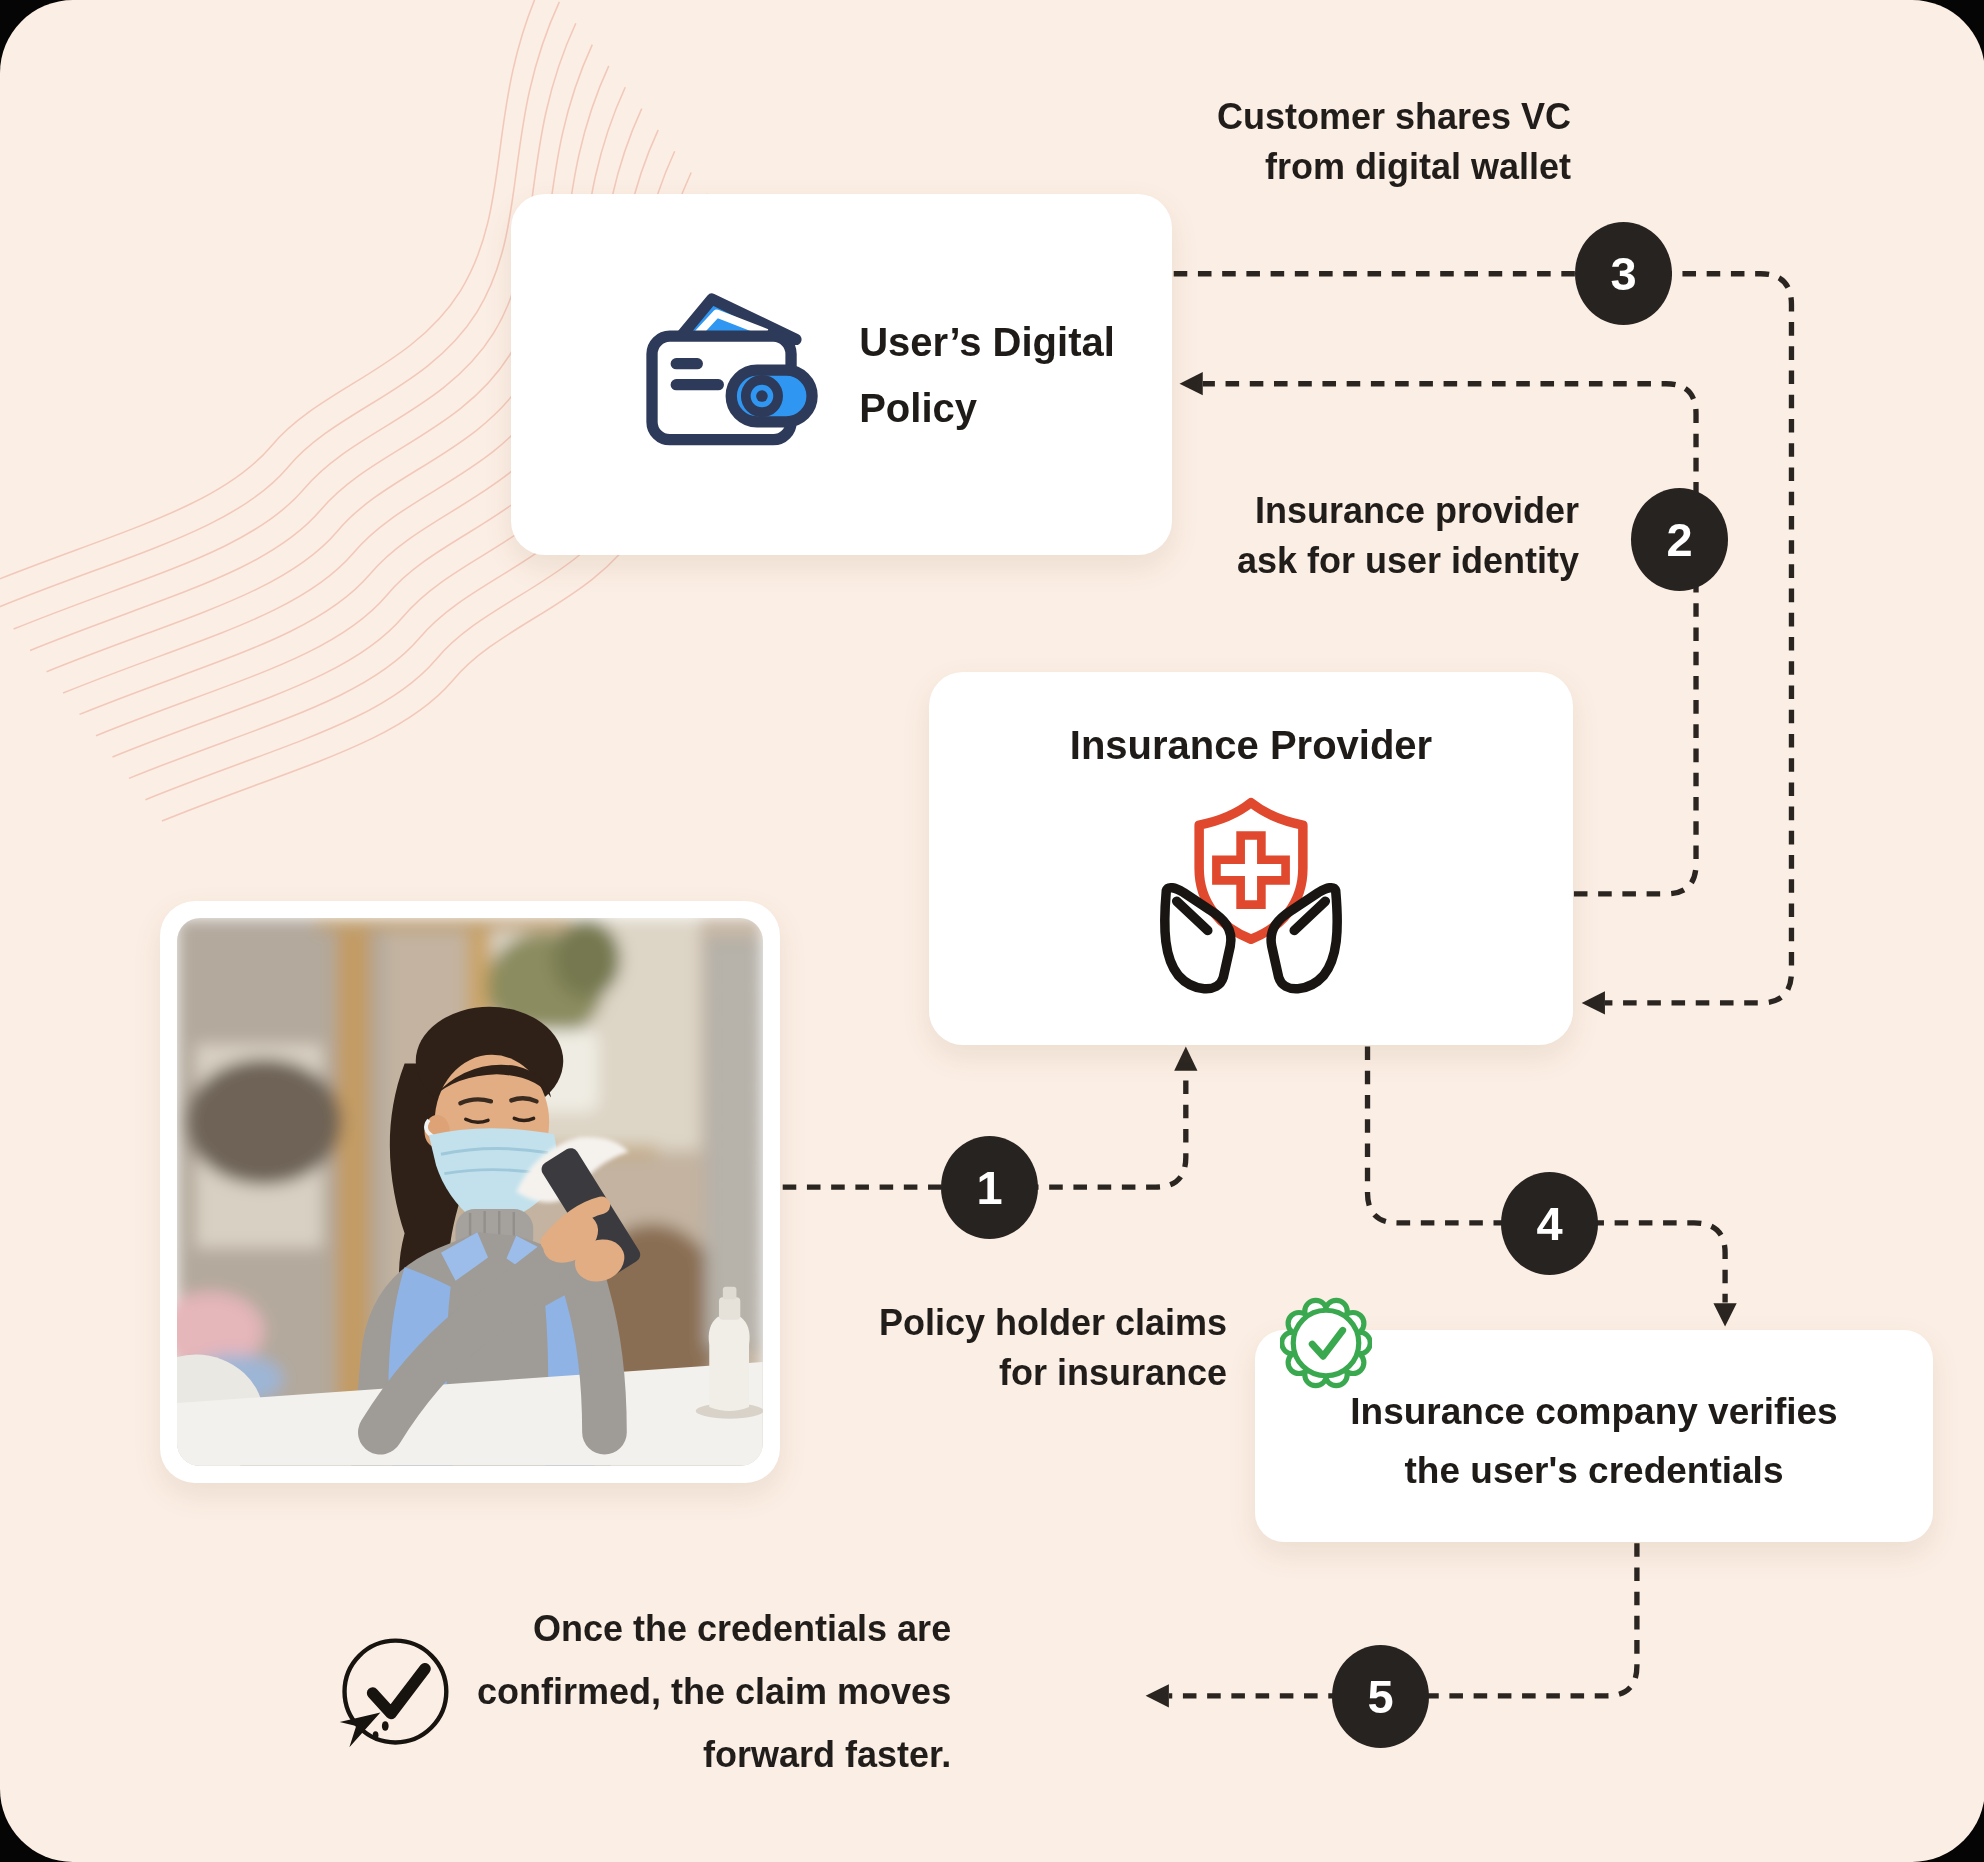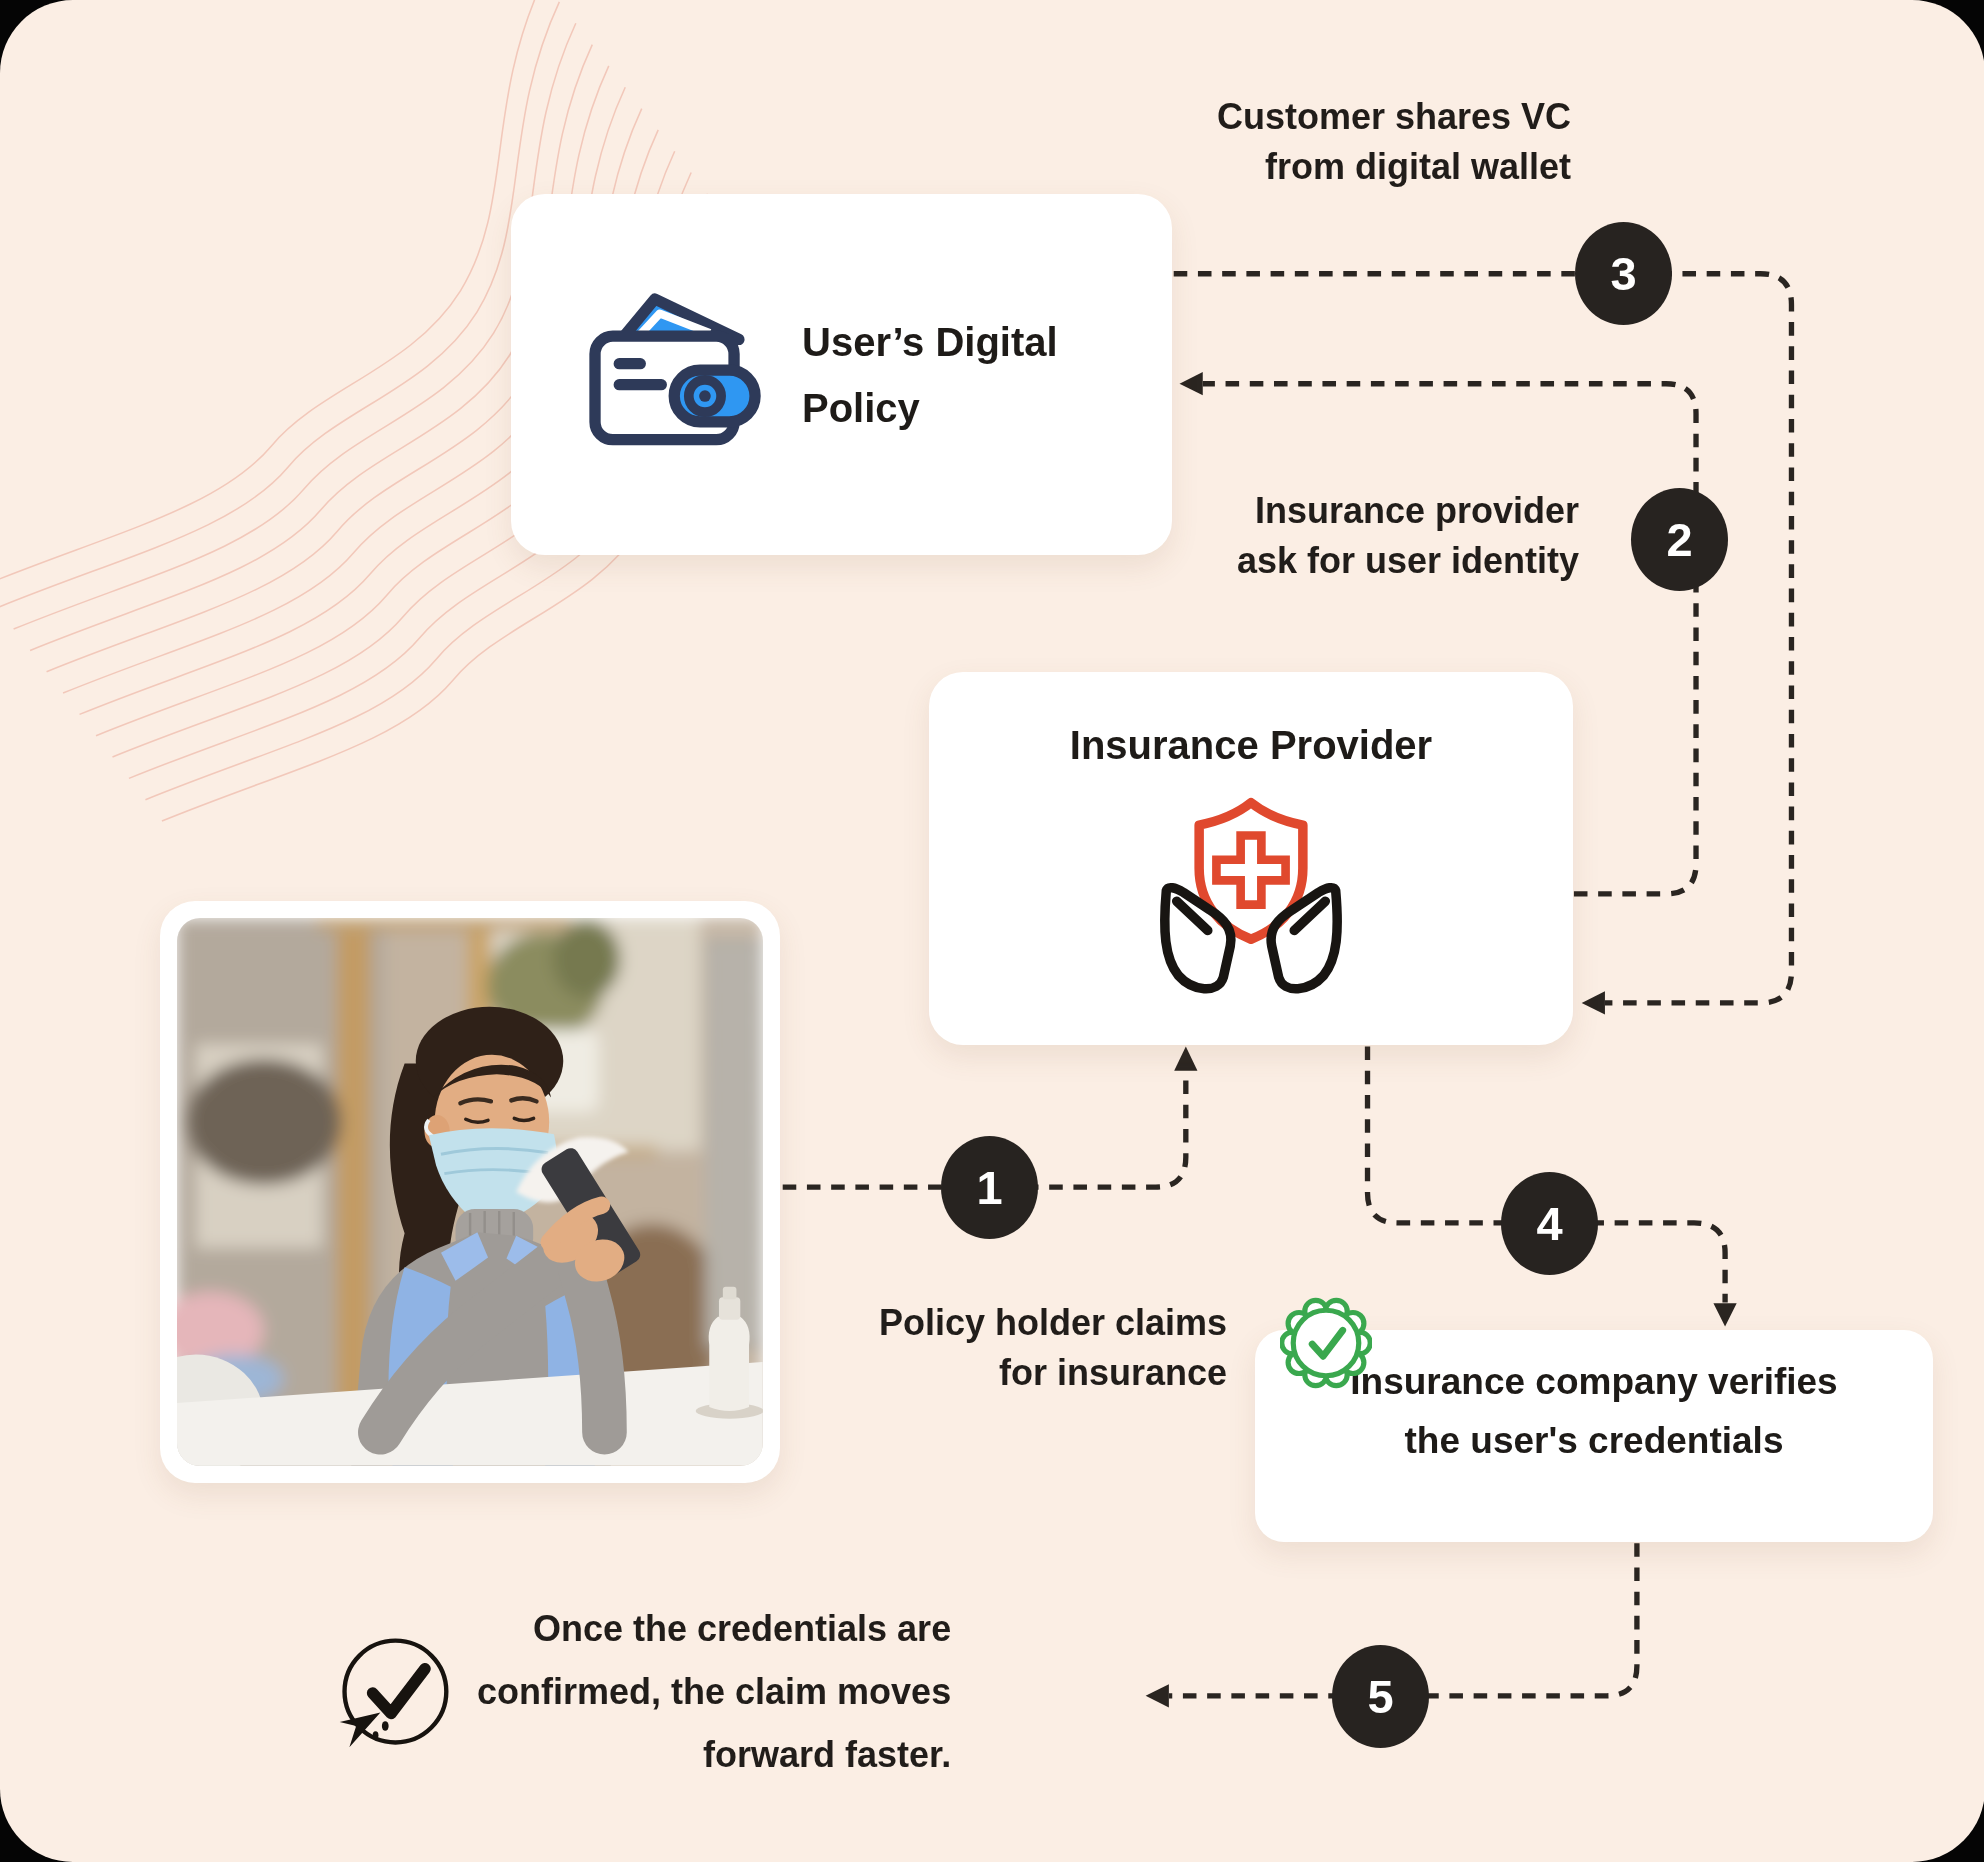--- a/index.html
+++ b/index.html
@@ -6,32 +6,32 @@
   .canvas{
     position:relative; width:1985px; height:1862px;
     background:#fbeee4; border-radius:73px; overflow:hidden;
     font-family:"Liberation Sans", sans-serif; color:#211d1a;
   }
   .card{
     position:absolute; background:#ffffff; border-radius:34px;
     box-shadow:0 11.6px 29px rgba(120,80,50,.10); z-index:2;
   }
   .wallet-card{left:511px; top:194px; width:661px; height:361px;
-    display:flex; align-items:center; gap:34px; padding-left:63px; box-sizing:border-box;}
+    display:flex; align-items:center; gap:34px; padding-left:63px; box-sizing:border-box;justify-content:center;}
   .wallet-card svg{width:194px; height:194px; flex:0 0 auto;}
   .card-title{font-size:40px; font-weight:700; line-height:1.65; color:#1e1b18;}
   .provider-card{left:929px; top:672px; width:644px; height:373px;
     display:flex; flex-direction:column; align-items:center; box-sizing:border-box; padding-top:53px;}
   .provider-card .card-title{line-height:1;}
   .provider-card svg{width:242px; height:208px; margin-top:27px;}
   .photo-card{left:160px; top:901px; width:620px; height:582px; padding:17.4px; box-sizing:border-box; border-radius:35px;}
   .photo-frame{width:100%; height:100%; border-radius:23px; overflow:hidden;}
   .photo-frame svg{width:100%; height:100%; display:block;}
   .verify-card{left:1255px; top:1330px; width:678px; height:212px; border-radius:29px;
-    display:flex; flex-direction:column; align-items:center; padding-top:22px; box-sizing:border-box;}
+    display:flex; flex-direction:column; align-items:center; padding-top:52px; box-sizing:border-box;}
   .verify-card .line{font-size:37px; font-weight:700; line-height:1.6; color:#1e1b18; text-align:center;}
   .step-label{position:absolute; z-index:2; font-weight:700; color:#211d1a;
     font-size:36px; line-height:1.4; text-align:right; transform:translateX(-50%); white-space:nowrap;}
   .step-label.left-align{transform:none; text-align:right; line-height:1.75;}
   .step-circle{
     position:absolute; z-index:3; width:97px; height:103px; border-radius:50%;
     background:#272320; color:#ffffff; display:flex; align-items:center; justify-content:center;
     font-size:47px; font-weight:700;
   }
   .badge{position:absolute; z-index:3; width:92px; height:92px;}

